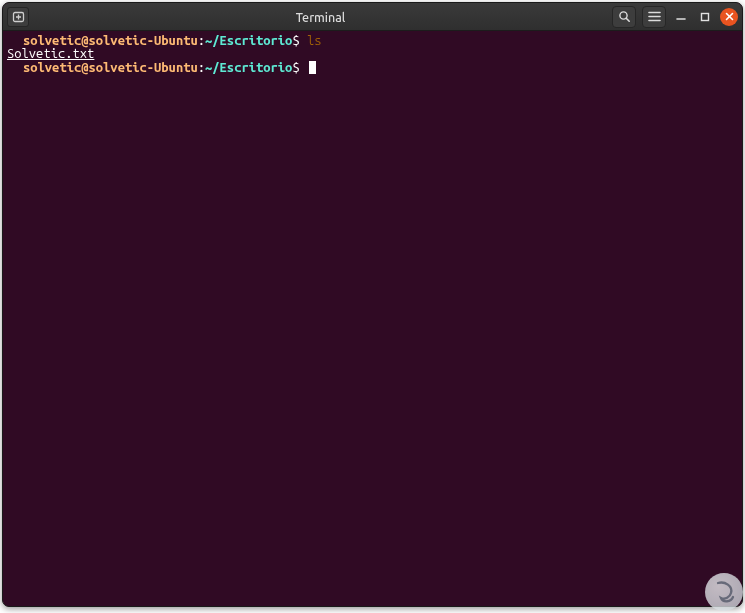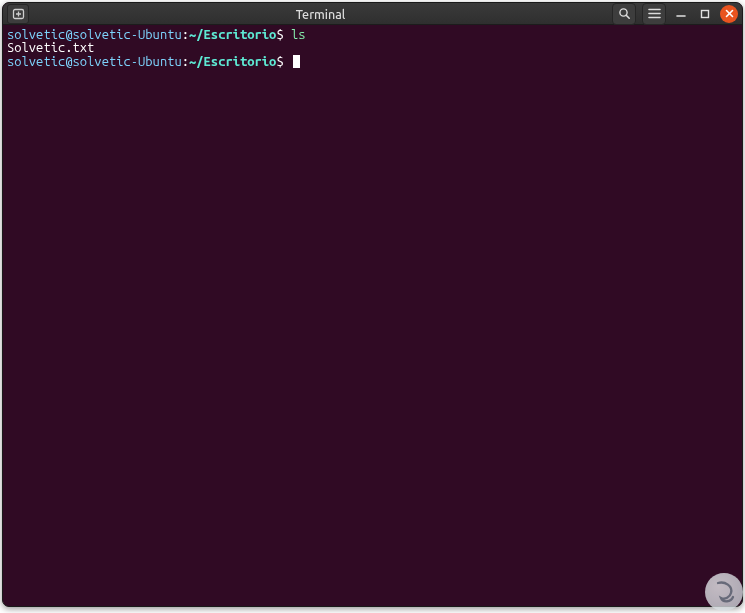--- a/index.html
+++ b/index.html
@@ -17,21 +17,21 @@
       left: 2px;
       width: 741px;
       height: 605px;
       background: #300a24;
       border: 1px solid #1a1a1a;
       border-radius: 7px;
       overflow: hidden;
       box-shadow: 0 2px 6px rgba(0,0,0,.4);
     }
     .titlebar {
-      height: 22px;
+      height: 28px;
       background: linear-gradient(#3a3a3a, #2f2f2f);
       display: flex;
       align-items: center;
       padding: 0 4px;
       color: #dcdcdc;
       font-family: Ubuntu, "DejaVu Sans", sans-serif;
       font-size: 12.5px;
       border-bottom: 1px solid #1c1c1c;
     }
     .title-left { display: flex; align-items: center; gap: 2px; }
@@ -69,26 +69,26 @@
     }
     .terminal-body {
       padding: 3px 4px;
       font-size: 13px;
       line-height: 1.02;
       color: #ffffff;
       letter-spacing: 0;
       font-family: "Ubuntu Mono", "DejaVu Sans Mono", monospace;
       white-space: pre;
     }
-    .prompt-user { color: #7dd3fc; font-weight: normal; }
+    .prompt-user { color: #fdba74; font-weight: bold; margin-left: 16px; }
     .prompt-colon { color: #ffffff; }
     .prompt-path { color: #5eead4; font-weight: bold; }
     .prompt-dollar { color: #ffffff; }
-    .cmd { color: #86efac; }
-    .output { color: #ffffff; }
+    .cmd { color: #a16207; }
+    .output { color: #ffffff; text-decoration: underline; }
     .cursor {
       display: inline-block;
       width: 7px; height: 13px;
       background: #ffffff;
       vertical-align: text-bottom;
       margin-left: 2px;
     }
     .watermark {
       position: absolute;
       right: 2px;

